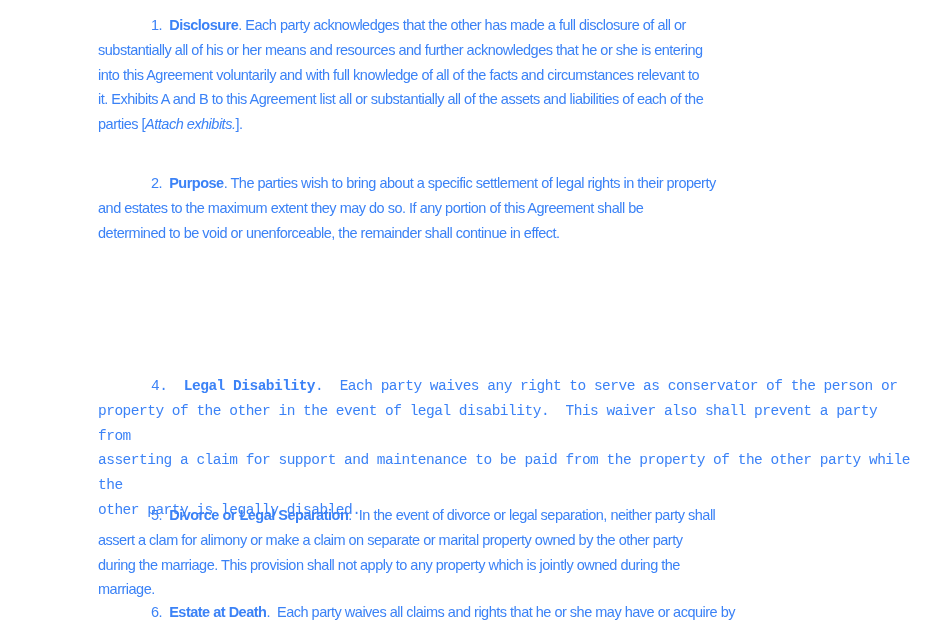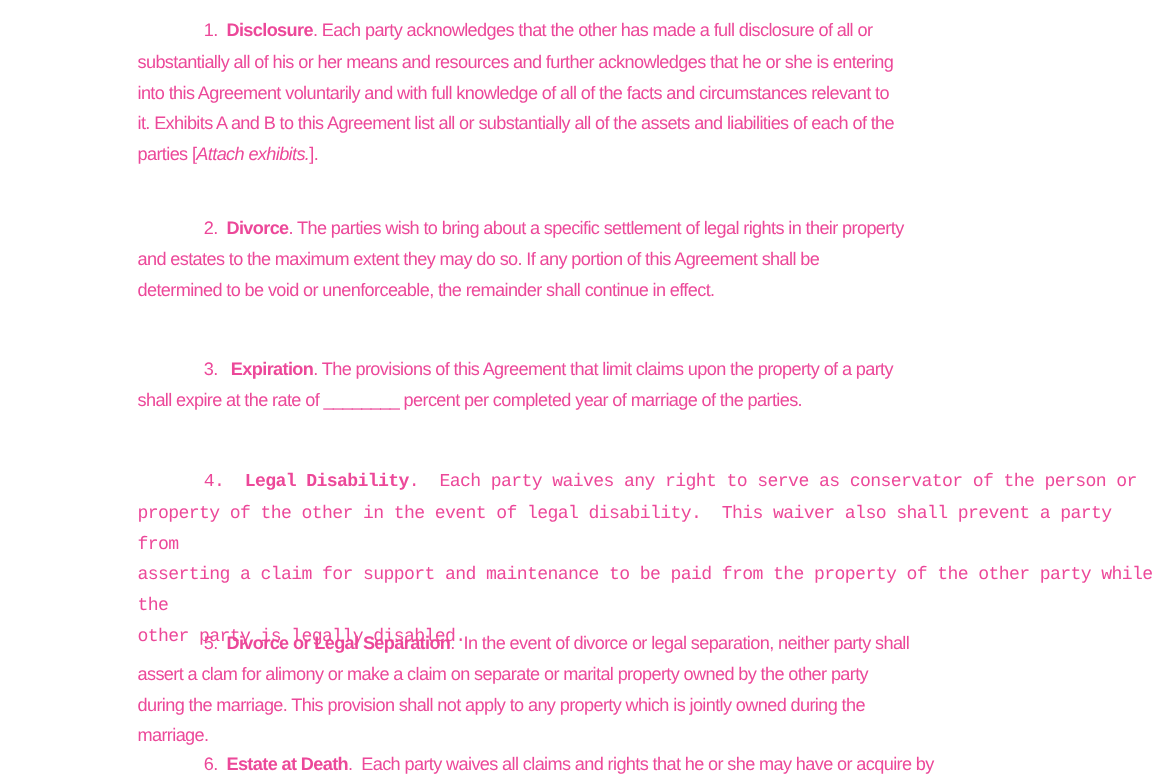--- a/index.html
+++ b/index.html
@@ -10,23 +10,23 @@
     font-family: "Liberation Sans", "DejaVu Sans", sans-serif;
   }
   .page {
     position: relative;
     width: 930px; height: 620px;
     background: #ffffff;
     overflow: hidden;
   }
   .para {
     position: absolute;
-    left: 110px;
+    left: 98px;
     width: 820px;
-    color: #ec4899;
+    color: #3b82f6;
     font-size: 14.5px;
     letter-spacing: -0.5px;
     line-height: 24.8px;
     text-indent: 53px;
     filter: blur(0.25px);
   }
   .para .body, .para .it, .para .tail { white-space: pre-line; }
   .para .head { font-weight: bold; }
   .para .it { font-style: italic; margin-top: 12px; }
   .p1 { top: 13px;  }
@@ -39,26 +39,24 @@
 </head>
 <body>
 
 <div class="page">
   <p class="para p1"><span class="num">1.&nbsp;&nbsp;</span><span class="head">Disclosure</span><span class="body">. Each party acknowledges that the other has made a full disclosure of all or
 substantially all of his or her means and resources and further acknowledges that he or she is entering
 into this Agreement voluntarily and with full knowledge of all of the facts and circumstances relevant to
 it. Exhibits A and B to this Agreement list all or substantially all of the assets and liabilities of each of the
 parties [</span><span class="it">Attach exhibits.</span><span class="tail">].</span></p>
 
-  <p class="para p2"><span class="num">2.&nbsp;&nbsp;</span><span class="head">Divorce</span><span class="body">. The parties wish to bring about a specific settlement of legal rights in their property
+  <p class="para p2"><span class="num">2.&nbsp;&nbsp;</span><span class="head">Purpose</span><span class="body">. The parties wish to bring about a specific settlement of legal rights in their property
 and estates to the maximum extent they may do so. If any portion of this Agreement shall be
 determined to be void or unenforceable, the remainder shall continue in effect.</span></p>
 
-  <p class="para p3"><span class="num">3.&nbsp;&nbsp;&nbsp;</span><span class="head">Expiration</span><span class="body">. The provisions of this Agreement that limit claims upon the property of a party
-shall expire at the rate of ________ percent per completed year of marriage of the parties.</span></p>
 
   <p class="para p4"><span class="num">4.&nbsp;&nbsp;</span><span class="head">Legal Disability</span><span class="body">.&nbsp; Each party waives any right to serve as conservator of the person or
 property of the other in the event of legal disability.&nbsp; This waiver also shall prevent a party from
 asserting a claim for support and maintenance to be paid from the property of the other party while the
 other party is legally disabled.</span></p>
 
   <p class="para p5"><span class="num">5.&nbsp;&nbsp;</span><span class="head">Divorce or Legal Separation</span><span class="body">.&nbsp; In the event of divorce or legal separation, neither party shall
 assert a clam for alimony or make a claim on separate or marital property owned by the other party
 during the marriage. This provision shall not apply to any property which is jointly owned during the
 marriage.</span></p>

